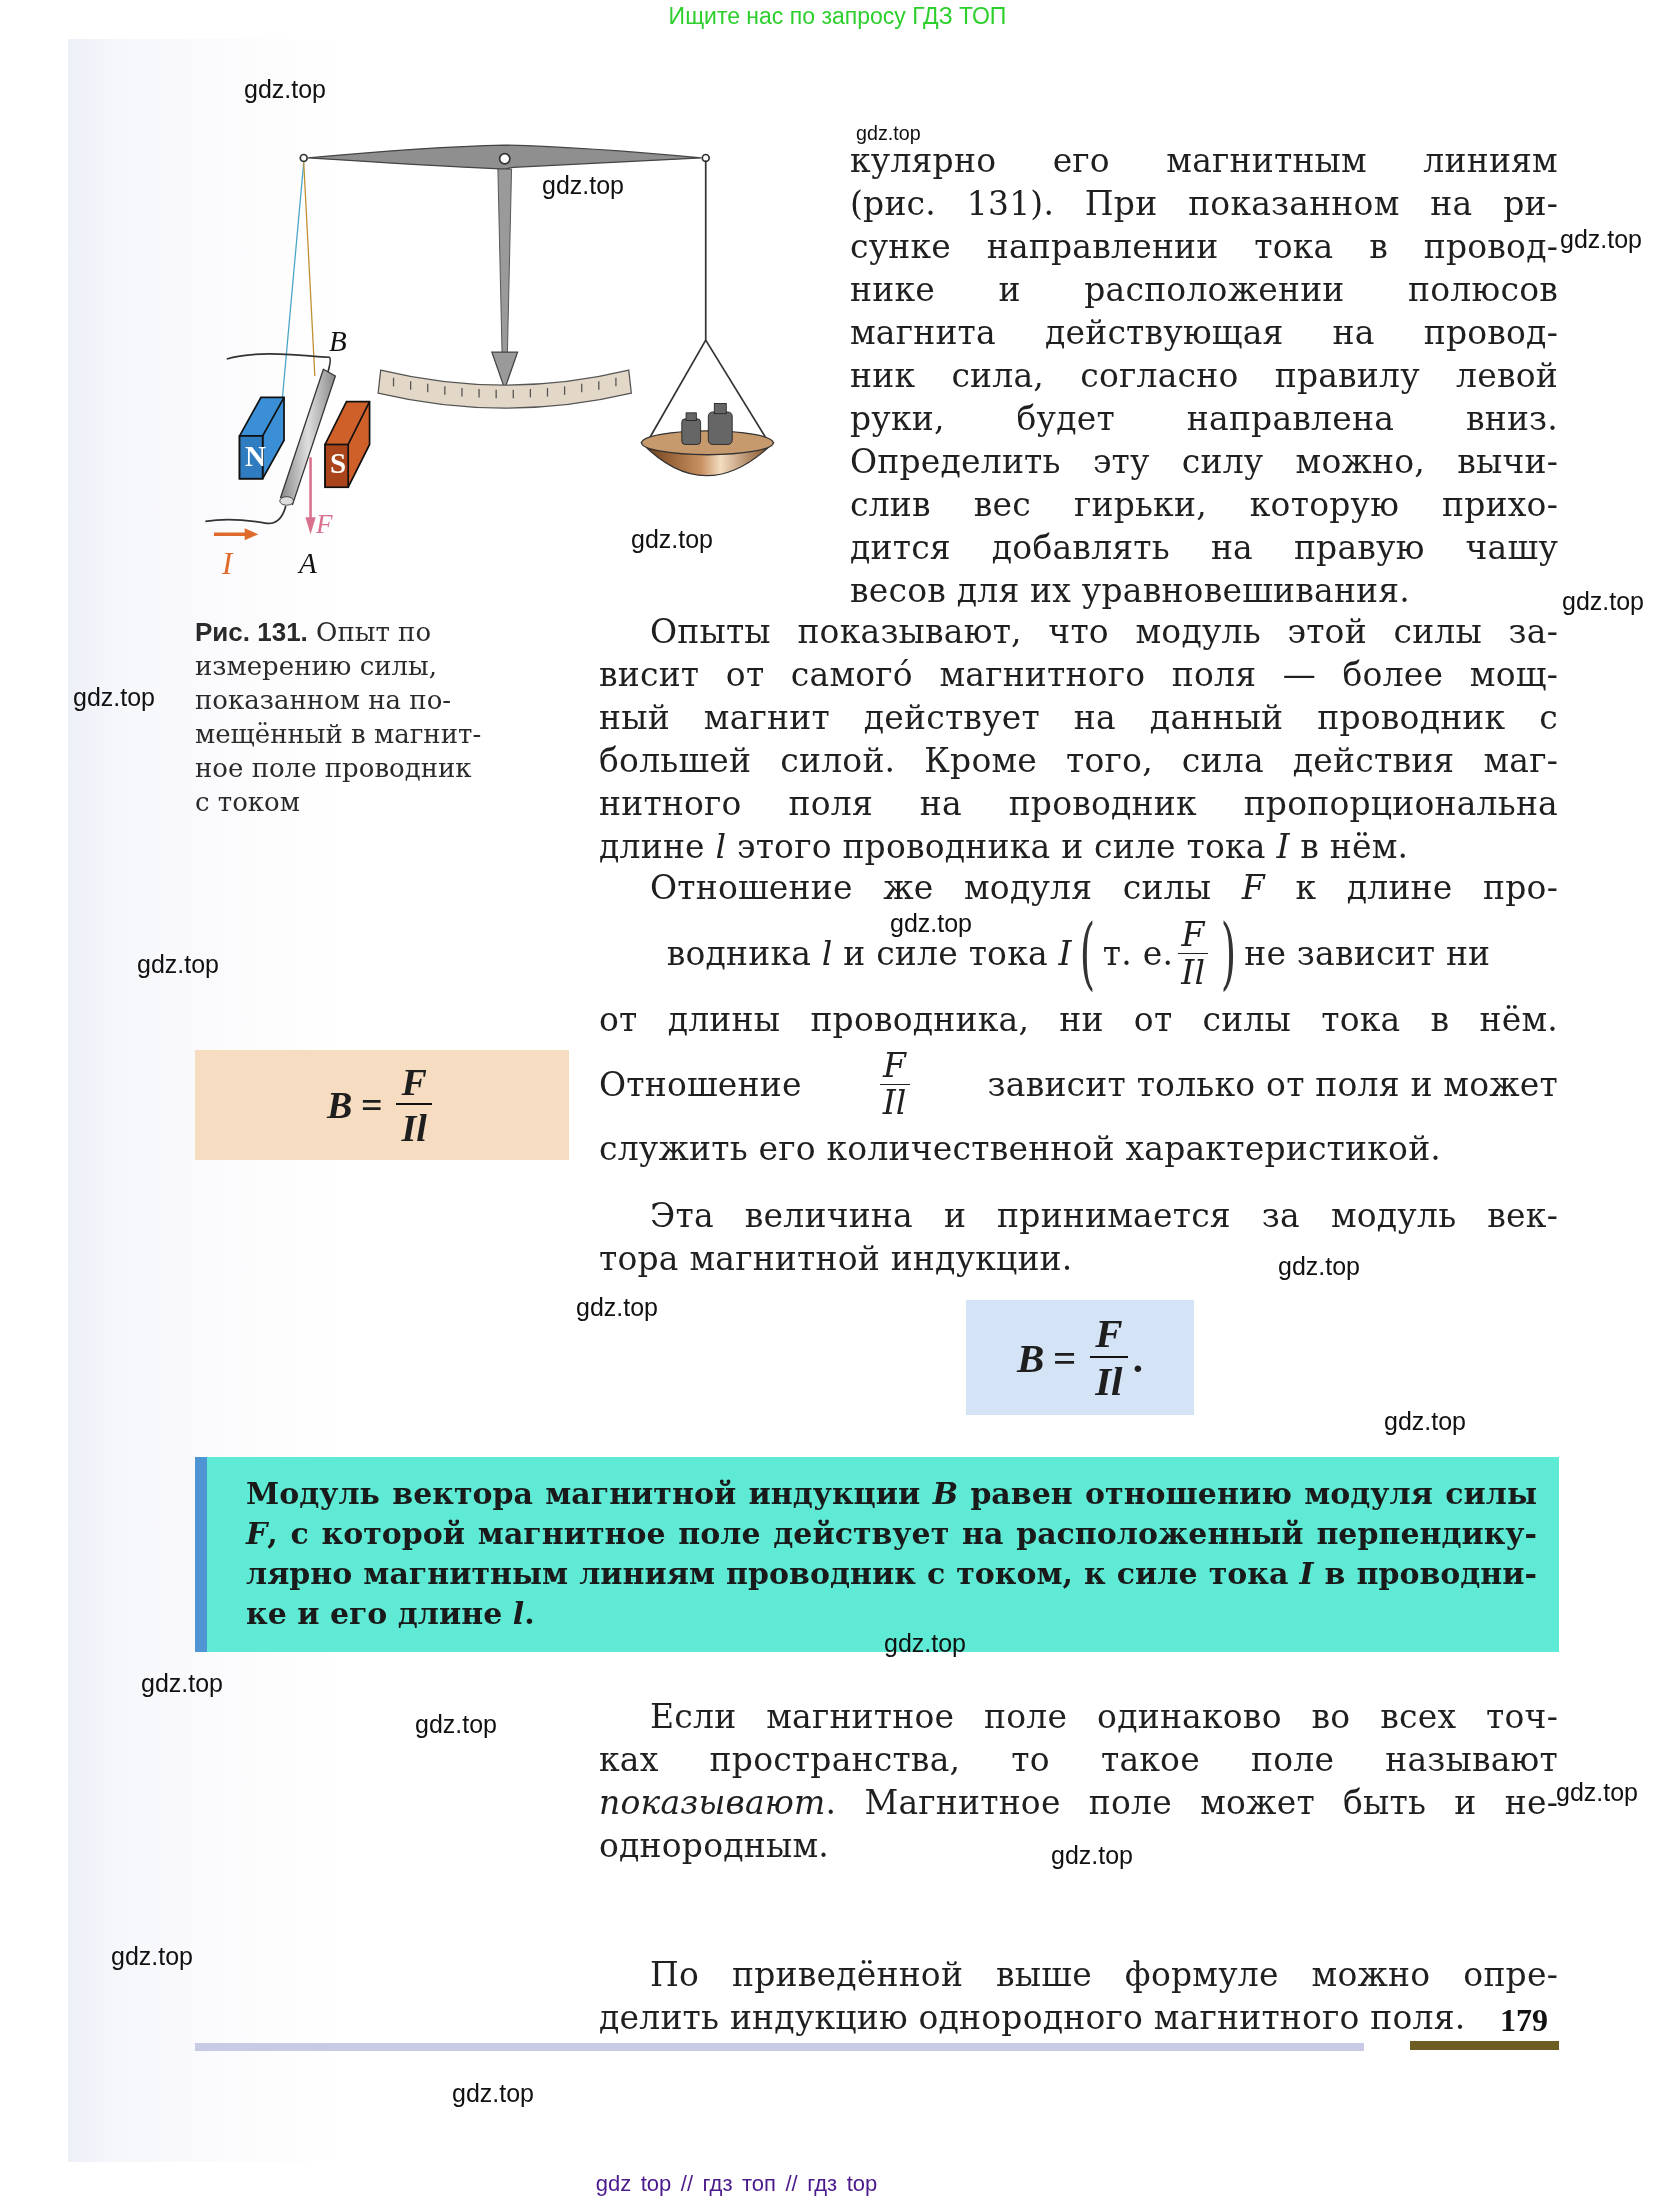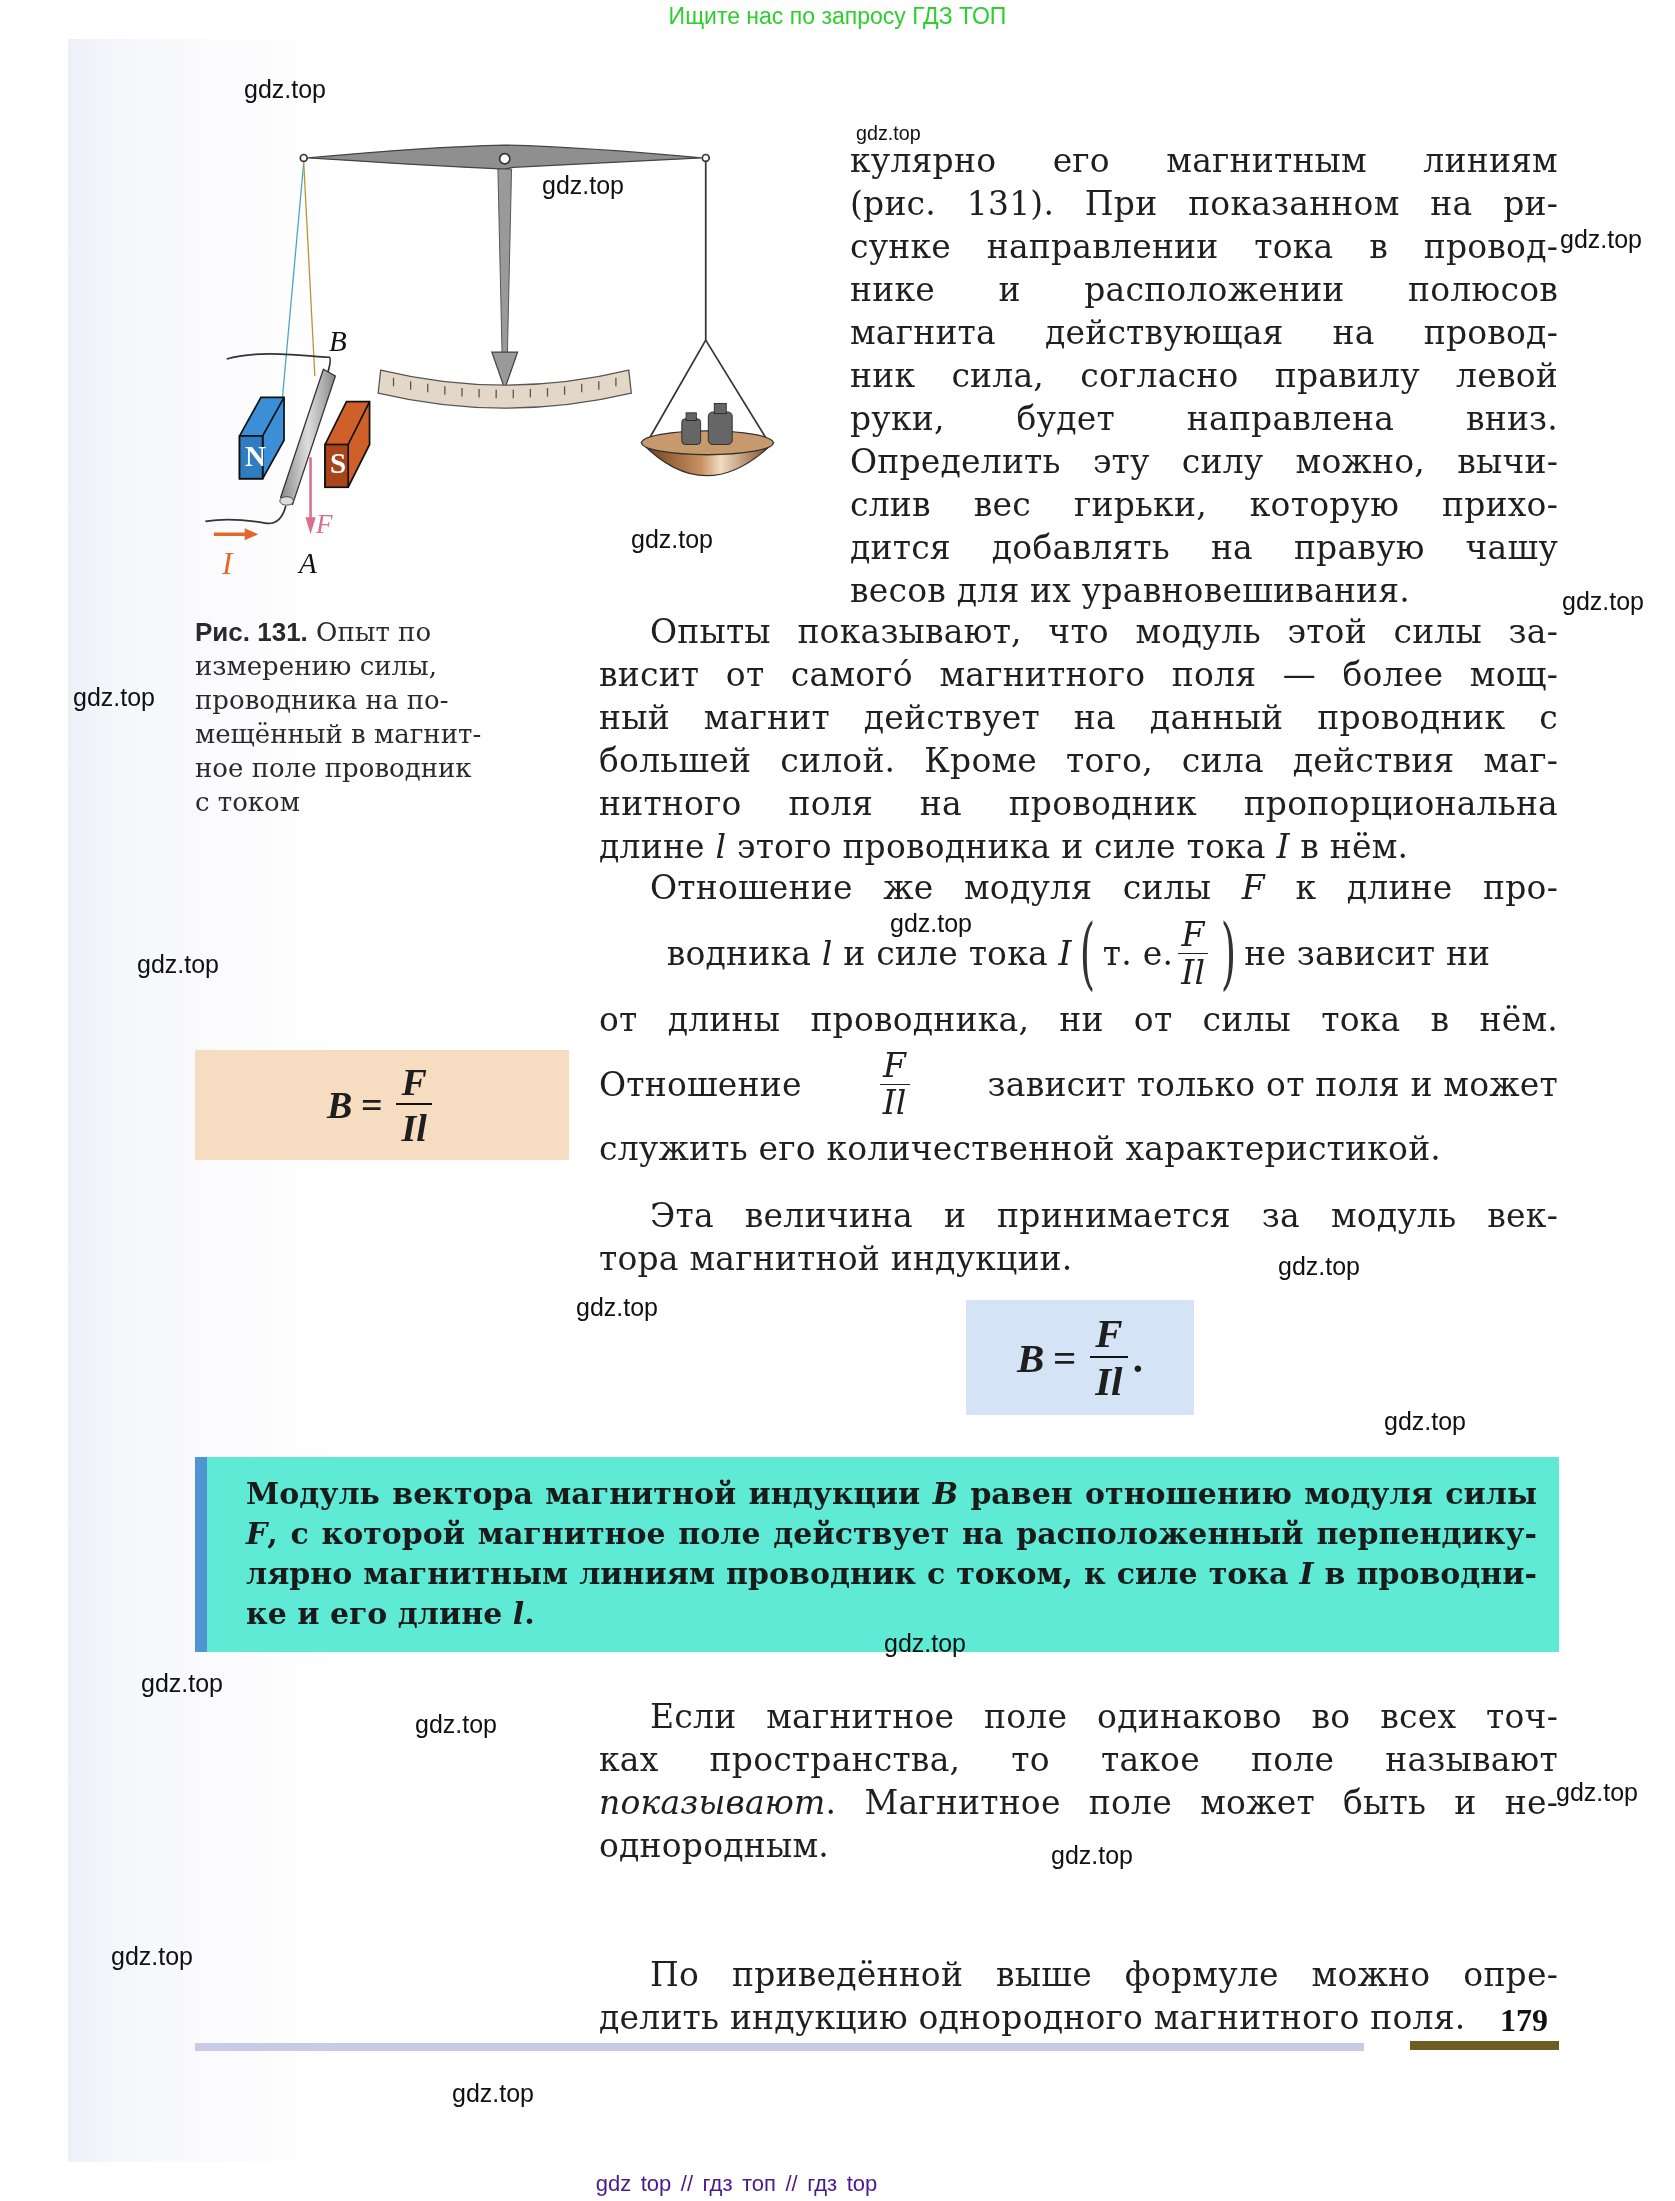--- a/index.html
+++ b/index.html
@@ -185,21 +185,21 @@
   <span class="wm" style="position:absolute; left:111px; top:419px; font-family:'Liberation Serif',serif; font-style:italic; font-size:29px;">A</span>
   <span class="wm" style="position:absolute; left:57px; top:312px; font-family:'Liberation Serif',serif; font-weight:bold; font-size:29px; color:#fff;">N</span>
   <span class="wm" style="position:absolute; left:142px; top:319px; font-family:'Liberation Serif',serif; font-weight:bold; font-size:29px; color:#fff;">S</span>
   <span class="wm" style="position:absolute; left:34px; top:418px; font-family:'Liberation Serif',serif; font-style:italic; font-size:31px; color:#e06a2c;">I</span>
   <span class="wm" style="position:absolute; left:128px; top:381px; font-family:'Liberation Serif',serif; font-style:italic; font-size:27px; color:#d9708c;">F</span>
 </div>
 
 <div class="caption">
   <span class="fig-label">Рис. 131.</span><span> Опыт по</span><br>
   <span>измерению силы,</span><br>
-  <span>проводника на по-</span><br>
+  <span>показанном на по-</span><br>
   <span>мещённый в магнит-</span><br>
   <span>ное поле проводник</span><br>
   <span>с током</span>
 </div>
 
 <div class="text right-col" style="top:139px;">
   <p>кулярно его магнитным линиям</p>
   <p>(рис. 131). При показанном на ри-</p>
   <p>сунке направлении тока в провод-</p>
   <p>нике и расположении полюсов</p>

